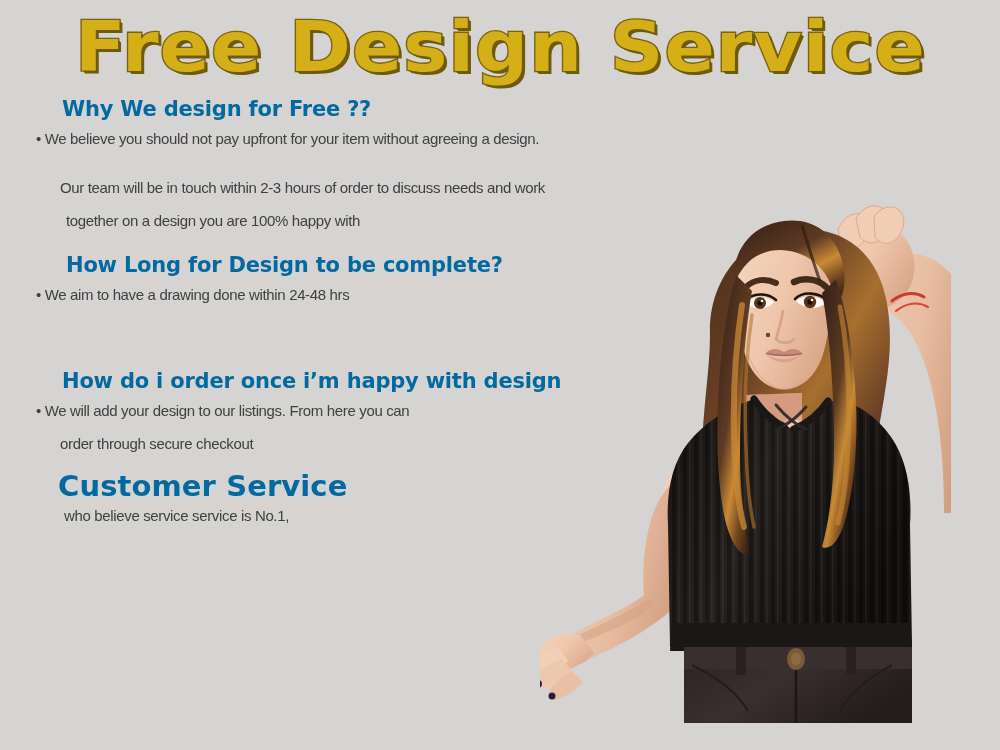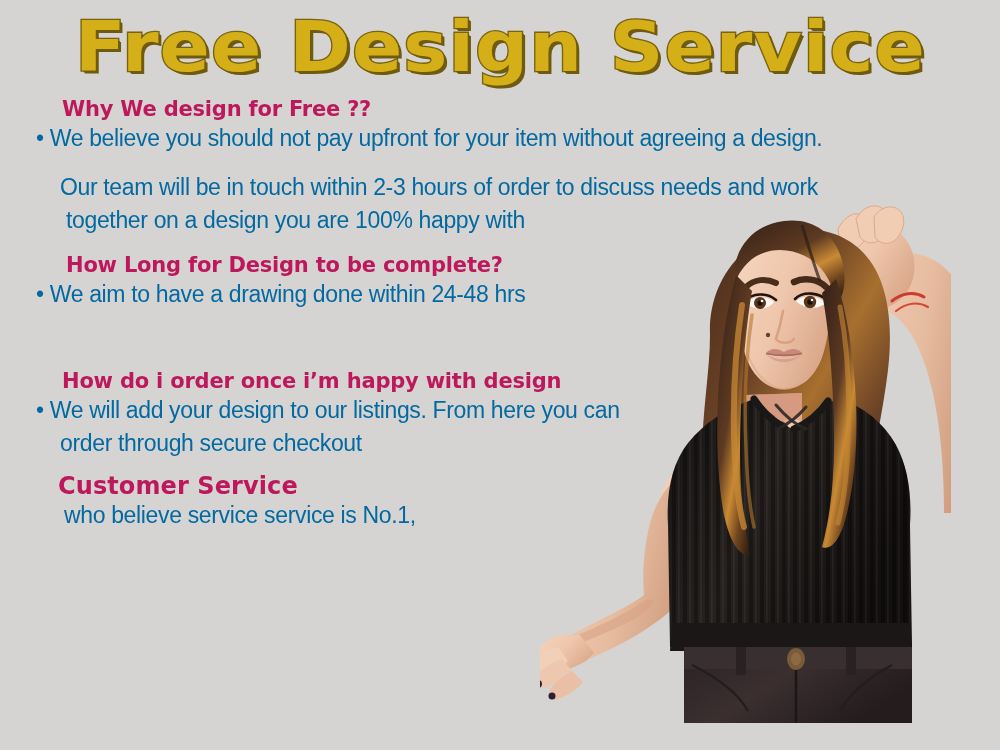--- a/index.html
+++ b/index.html
@@ -44,48 +44,48 @@
     white-space: nowrap;
   }
 
   
   .block { position: absolute; z-index: 4; }
   .heading {
     font-family: "DejaVu Sans", sans-serif;
     font-weight: 700;
     font-size: 21px;
     line-height: 26px;
-    color: #be185d;
+    color: #0369a1;
     letter-spacing: -0.2px;
     white-space: nowrap;
   }
   .para {
     font-family: "Liberation Sans", sans-serif;
     font-weight: 400;
-    font-size: 23px;
+    font-size: 15px;
     line-height: 33px;
-    color: #0369a1;
+    color: #404040;
     letter-spacing: -0.35px;
     white-space: nowrap;
   }
 
   #blk-why      { left: 36px;  top: 96px;  }
   #blk-why .heading { padding-left: 26px; }
   #blk-why .l2  { padding-left: 24px; margin-top: 16px; }
   #blk-why .l3  { padding-left: 30px; }
 
   #blk-howlong  { left: 36px;  top: 252px; }
   #blk-howlong .heading { padding-left: 30px; }
 
   #blk-order    { left: 36px;  top: 368px; }
   #blk-order .heading { padding-left: 26px; }
   #blk-order .l2 { padding-left: 24px; }
 
   #blk-cs       { left: 36px;  top: 473px; }
-  #blk-cs .heading { padding-left: 22px; font-size: 24px; letter-spacing:0.1px;}
+  #blk-cs .heading { padding-left: 22px; font-size: 29px; letter-spacing:0.1px;}
   #blk-cs .l1 { padding-left: 22px; }
   #blk-cs .l2 { padding-left: 28px; }
 
   
   #photo {
     position: absolute;
     left: 540px; top: 195px;
     width: 460px; height: 528px;
     z-index: 2;
     overflow: hidden;

